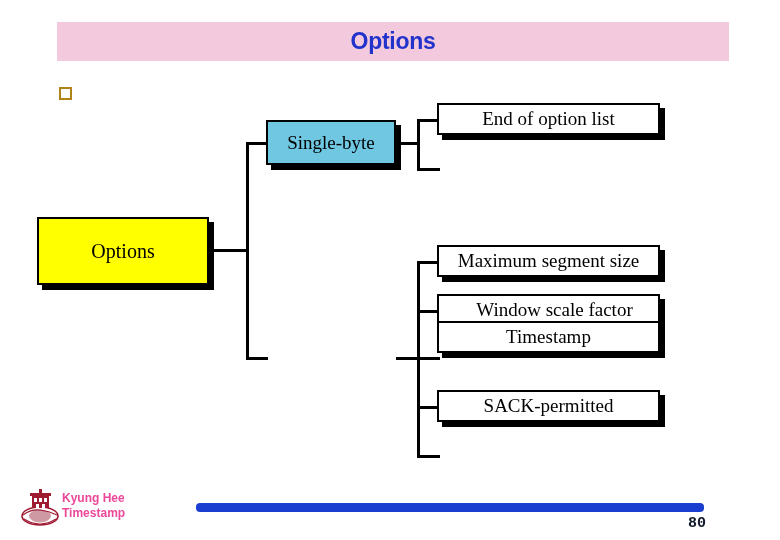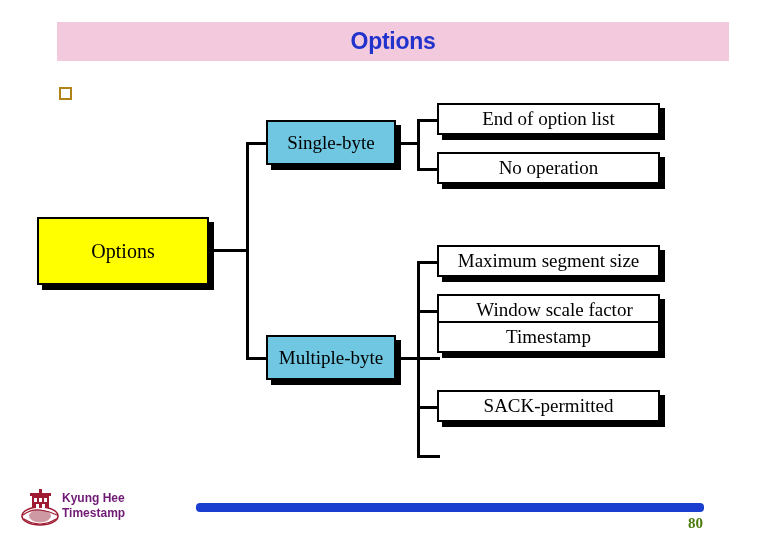--- a/index.html
+++ b/index.html
@@ -103,44 +103,44 @@
     left: 20px;
     top: 487px;
     width: 44px;
     height: 44px;
   }
   #footer-univ-name {
     position: absolute;
     left: 62px;
     top: 491px;
     width: 120px;
-    color: #701a75;
+    color: #ec4899;
     font-size: 12px;
     font-weight: bold;
     line-height: 15px;
     font-family: "Liberation Sans", sans-serif;
   }
   #footer-rule {
     position: absolute;
     left: 196px;
     top: 503px;
     width: 508px;
     height: 9px;
     background: #1a3fd0;
     border-radius: 4px;
   }
   #page-number {
     position: absolute;
     left: 688px;
     top: 515px;
     width: 40px;
-    color: #4d7c0f;
+    color: #0f172a;
     font-size: 15px;
     font-weight: bold;
-    font-family: Liberation Serif, serif;
+    font-family: Liberation Mono, monospace;
   }
 </style>
 </head>
 <body>
 
 <div id="title-band">
   <div id="title-text">Options</div>
 </div>
 
 <div id="bullet-square"></div>
@@ -158,23 +158,21 @@
   <div class="conn h" style="left:246px; top:357px; width:22px;"></div>
 
   <div class="node mid" style="left:266px; top:120px; width:130px; height:45px;">Single-byte</div>
 
   <div class="conn h" style="left:396px; top:142px; width:24px;"></div>
   <div class="conn v" style="left:417px; top:119px; height:52px;"></div>
   <div class="conn h" style="left:417px; top:119px; width:23px;"></div>
   <div class="conn h" style="left:417px; top:168px; width:23px;"></div>
 
   <div class="node leaf" style="left:437px; top:103px; width:223px; height:32px;">End of option list</div>
-  <div class="node leaf" style="left:437px; top:152px; width:223px; height:32px;">No operation</div>
-
-  <div class="node mid" style="left:266px; top:335px; width:130px; height:45px;">Multiple-byte</div>
+
 
   <div class="conn h" style="left:396px; top:357px; width:24px;"></div>
   <div class="conn v" style="left:417px; top:261px; height:196px;"></div>
   <div class="conn h" style="left:417px; top:261px; width:23px;"></div>
   <div class="conn h" style="left:417px; top:310px; width:23px;"></div>
   <div class="conn h" style="left:417px; top:357px; width:23px;"></div>
   <div class="conn h" style="left:417px; top:406px; width:23px;"></div>
   <div class="conn h" style="left:417px; top:455px; width:23px;"></div>
 
   <div class="node leaf" style="left:437px; top:245px; width:223px; height:32px;">Maximum segment size</div>

